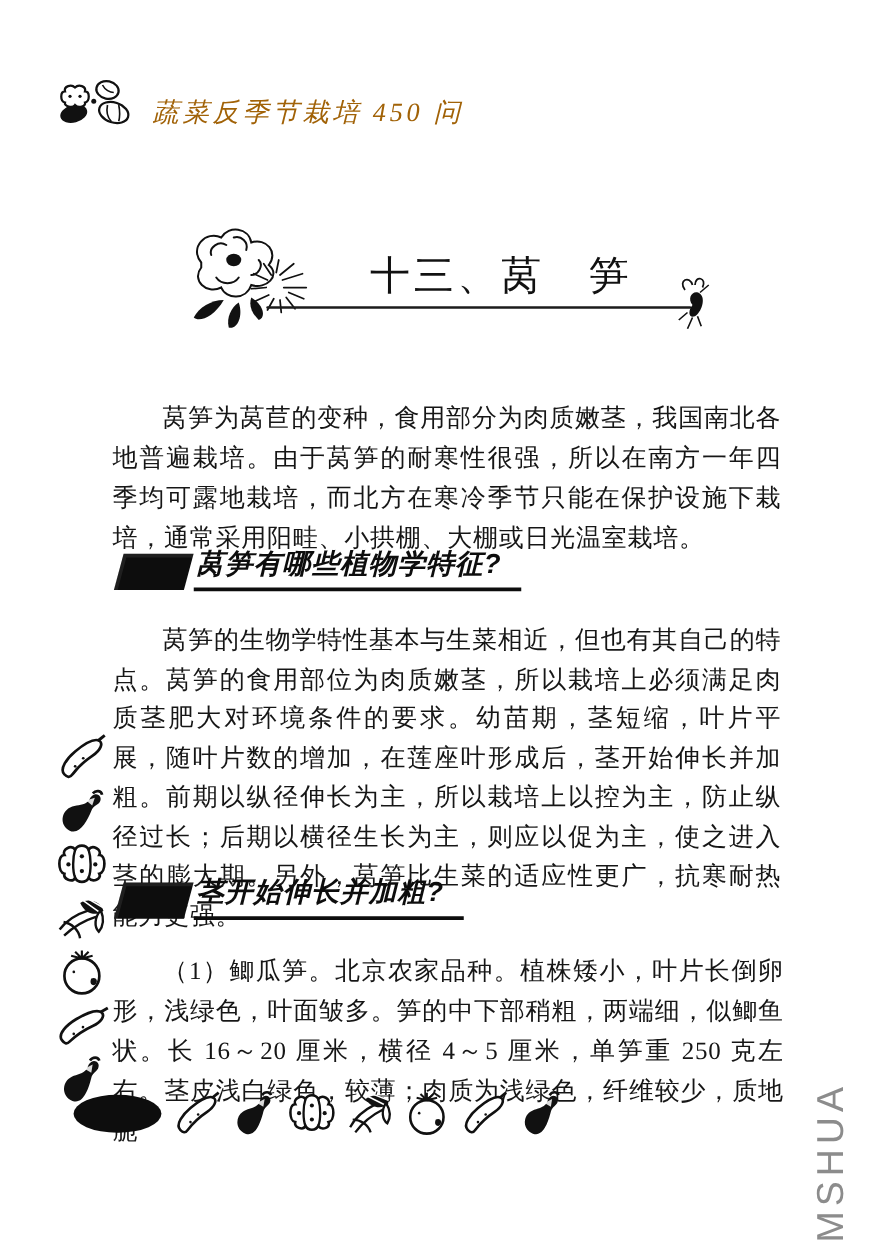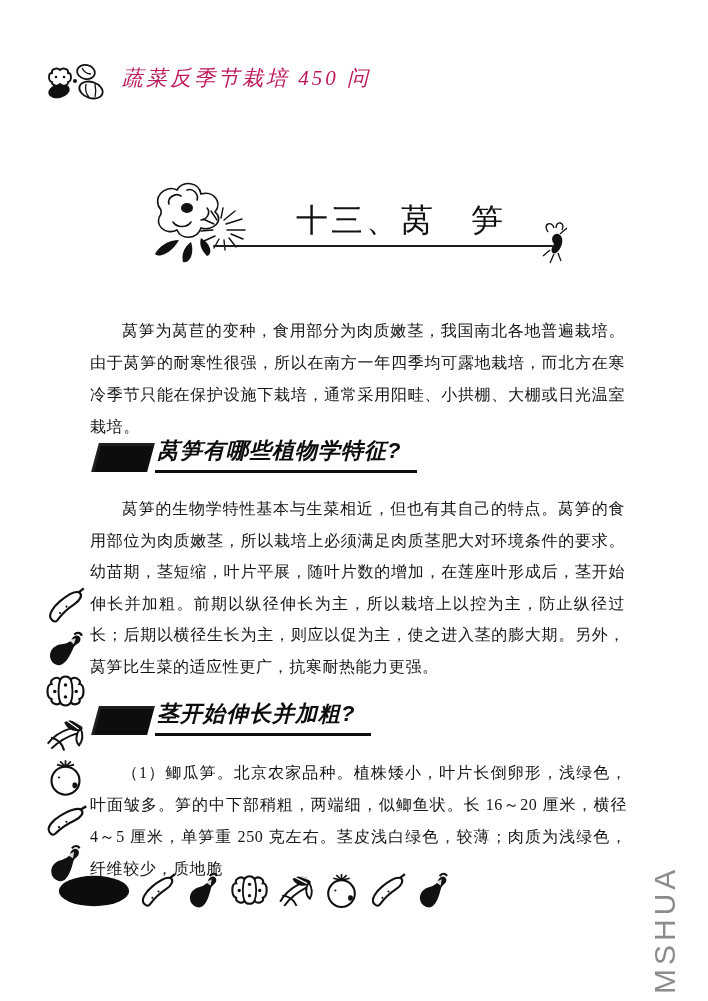--- a/index.html
+++ b/index.html
@@ -8,41 +8,41 @@
     width:708px;height:1001px;
     margin:0 auto;
     background:#fff;
     overflow:hidden;
     font-family:"Liberation Serif","DejaVu Serif",serif;
     color:#151515;
   }
   
   .header-icon{position:absolute;left:44px;top:58px;width:64px;height:46px;}
   .header-title{
-    position:absolute;left:122px;top:64px;
+    position:absolute;left:122px;top:76px;
     font-style:italic;font-size:21px;letter-spacing:3px;
-    color:#be185d;white-space:nowrap;
+    color:#a16207;white-space:nowrap;
   }
   
   .flower{position:absolute;left:131px;top:178px;width:134px;height:90px;}
   .chapter-title{
     position:absolute;left:296px;top:199px;
     font-family:"Liberation Sans","DejaVu Sans",sans-serif;
     font-weight:normal;font-size:32px;letter-spacing:3px;
     color:#111;white-space:nowrap;
   }
   .chapter-rule{
     position:absolute;left:213px;top:245px;width:340px;height:2px;
     background:#1c1c1c;border-radius:1px;
   }
   .bee{position:absolute;left:534px;top:216px;width:38px;height:50px;}
   
   .para{
     position:absolute;left:90px;width:535px;
-    font-size:16px;line-height:32px;letter-spacing:0.6px;
+    font-size:20px;line-height:32px;letter-spacing:0.6px;
     text-align:justify;text-indent:2em;color:#161616;
   }
   #para-intro{top:299px;}
   #para-botany{top:477px;line-height:31.5px;}
   #para-varieties{top:741px;width:537px;}
   
   .qhead{
     position:absolute;left:95px;
     display:flex;align-items:flex-end;
   }

